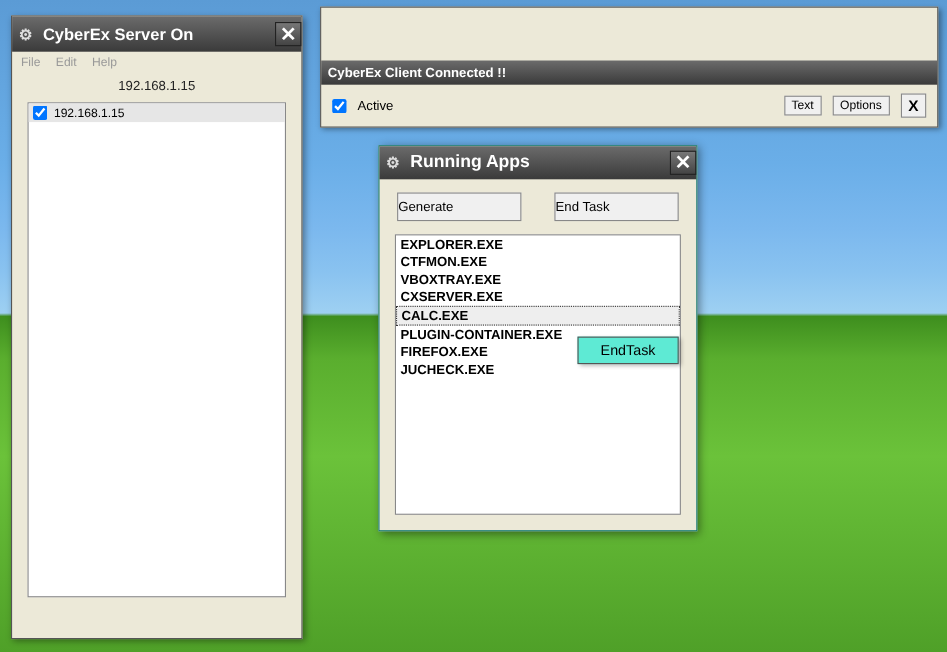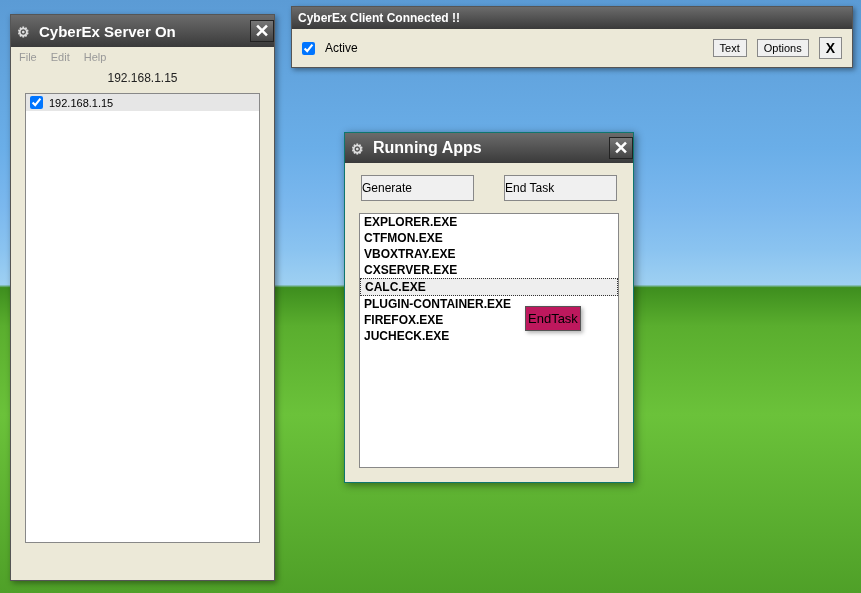--- a/index.html
+++ b/index.html
@@ -58,21 +58,21 @@
 }
 #server .row input { margin-right:6px; }
 
 
 #client {
   position:absolute; right:8px; top:6px;
   width:562px; background:#ece9d8;
   border:1px solid #555;
   box-shadow:2px 2px 5px rgba(0,0,0,.4);
 }
-#client .darkbar { height:22px; font-size:12px; padding:0 6px; }
+#client .darkbar { height:22px; font-size:12px; padding:0 6px;margin-top:48px; }
 #client .row2 {
   display:flex; align-items:center; gap:10px;
   padding:8px 10px; font-size:12px;
 }
 #client .row2 .spacer { flex:1; }
 #client .xbtn {
   font-weight:bold; font-size:14px; padding:2px 6px; cursor:pointer;
   background:#f0f0f0; border:1px solid #888;
 }
 
@@ -93,22 +93,22 @@
   margin:4px 14px 14px; background:#fff; border:1px solid #888;
   height:255px;
   font-weight:bold;
 }
 #apps .item { padding:1px 4px; font-size:12px; cursor:pointer; }
 #apps .item.sel {
   border:1px dotted #333; background:#eee;
 }
 #ctxmenu {
   position:absolute; left:525px; top:306px;
-  background:#be185d; border:1px solid #555;
-  padding:4px 2px; font-size:13px;
+  background:#5eead4; border:1px solid #555;
+  padding:4px 20px; font-size:13px;
   box-shadow:2px 2px 4px rgba(0,0,0,.3);
   cursor:pointer;
 }
 .appicon::before {
   content:"⚙"; color:#ddd; font-size:14px;
 }
 </style>
 </head>
 <body>
 

